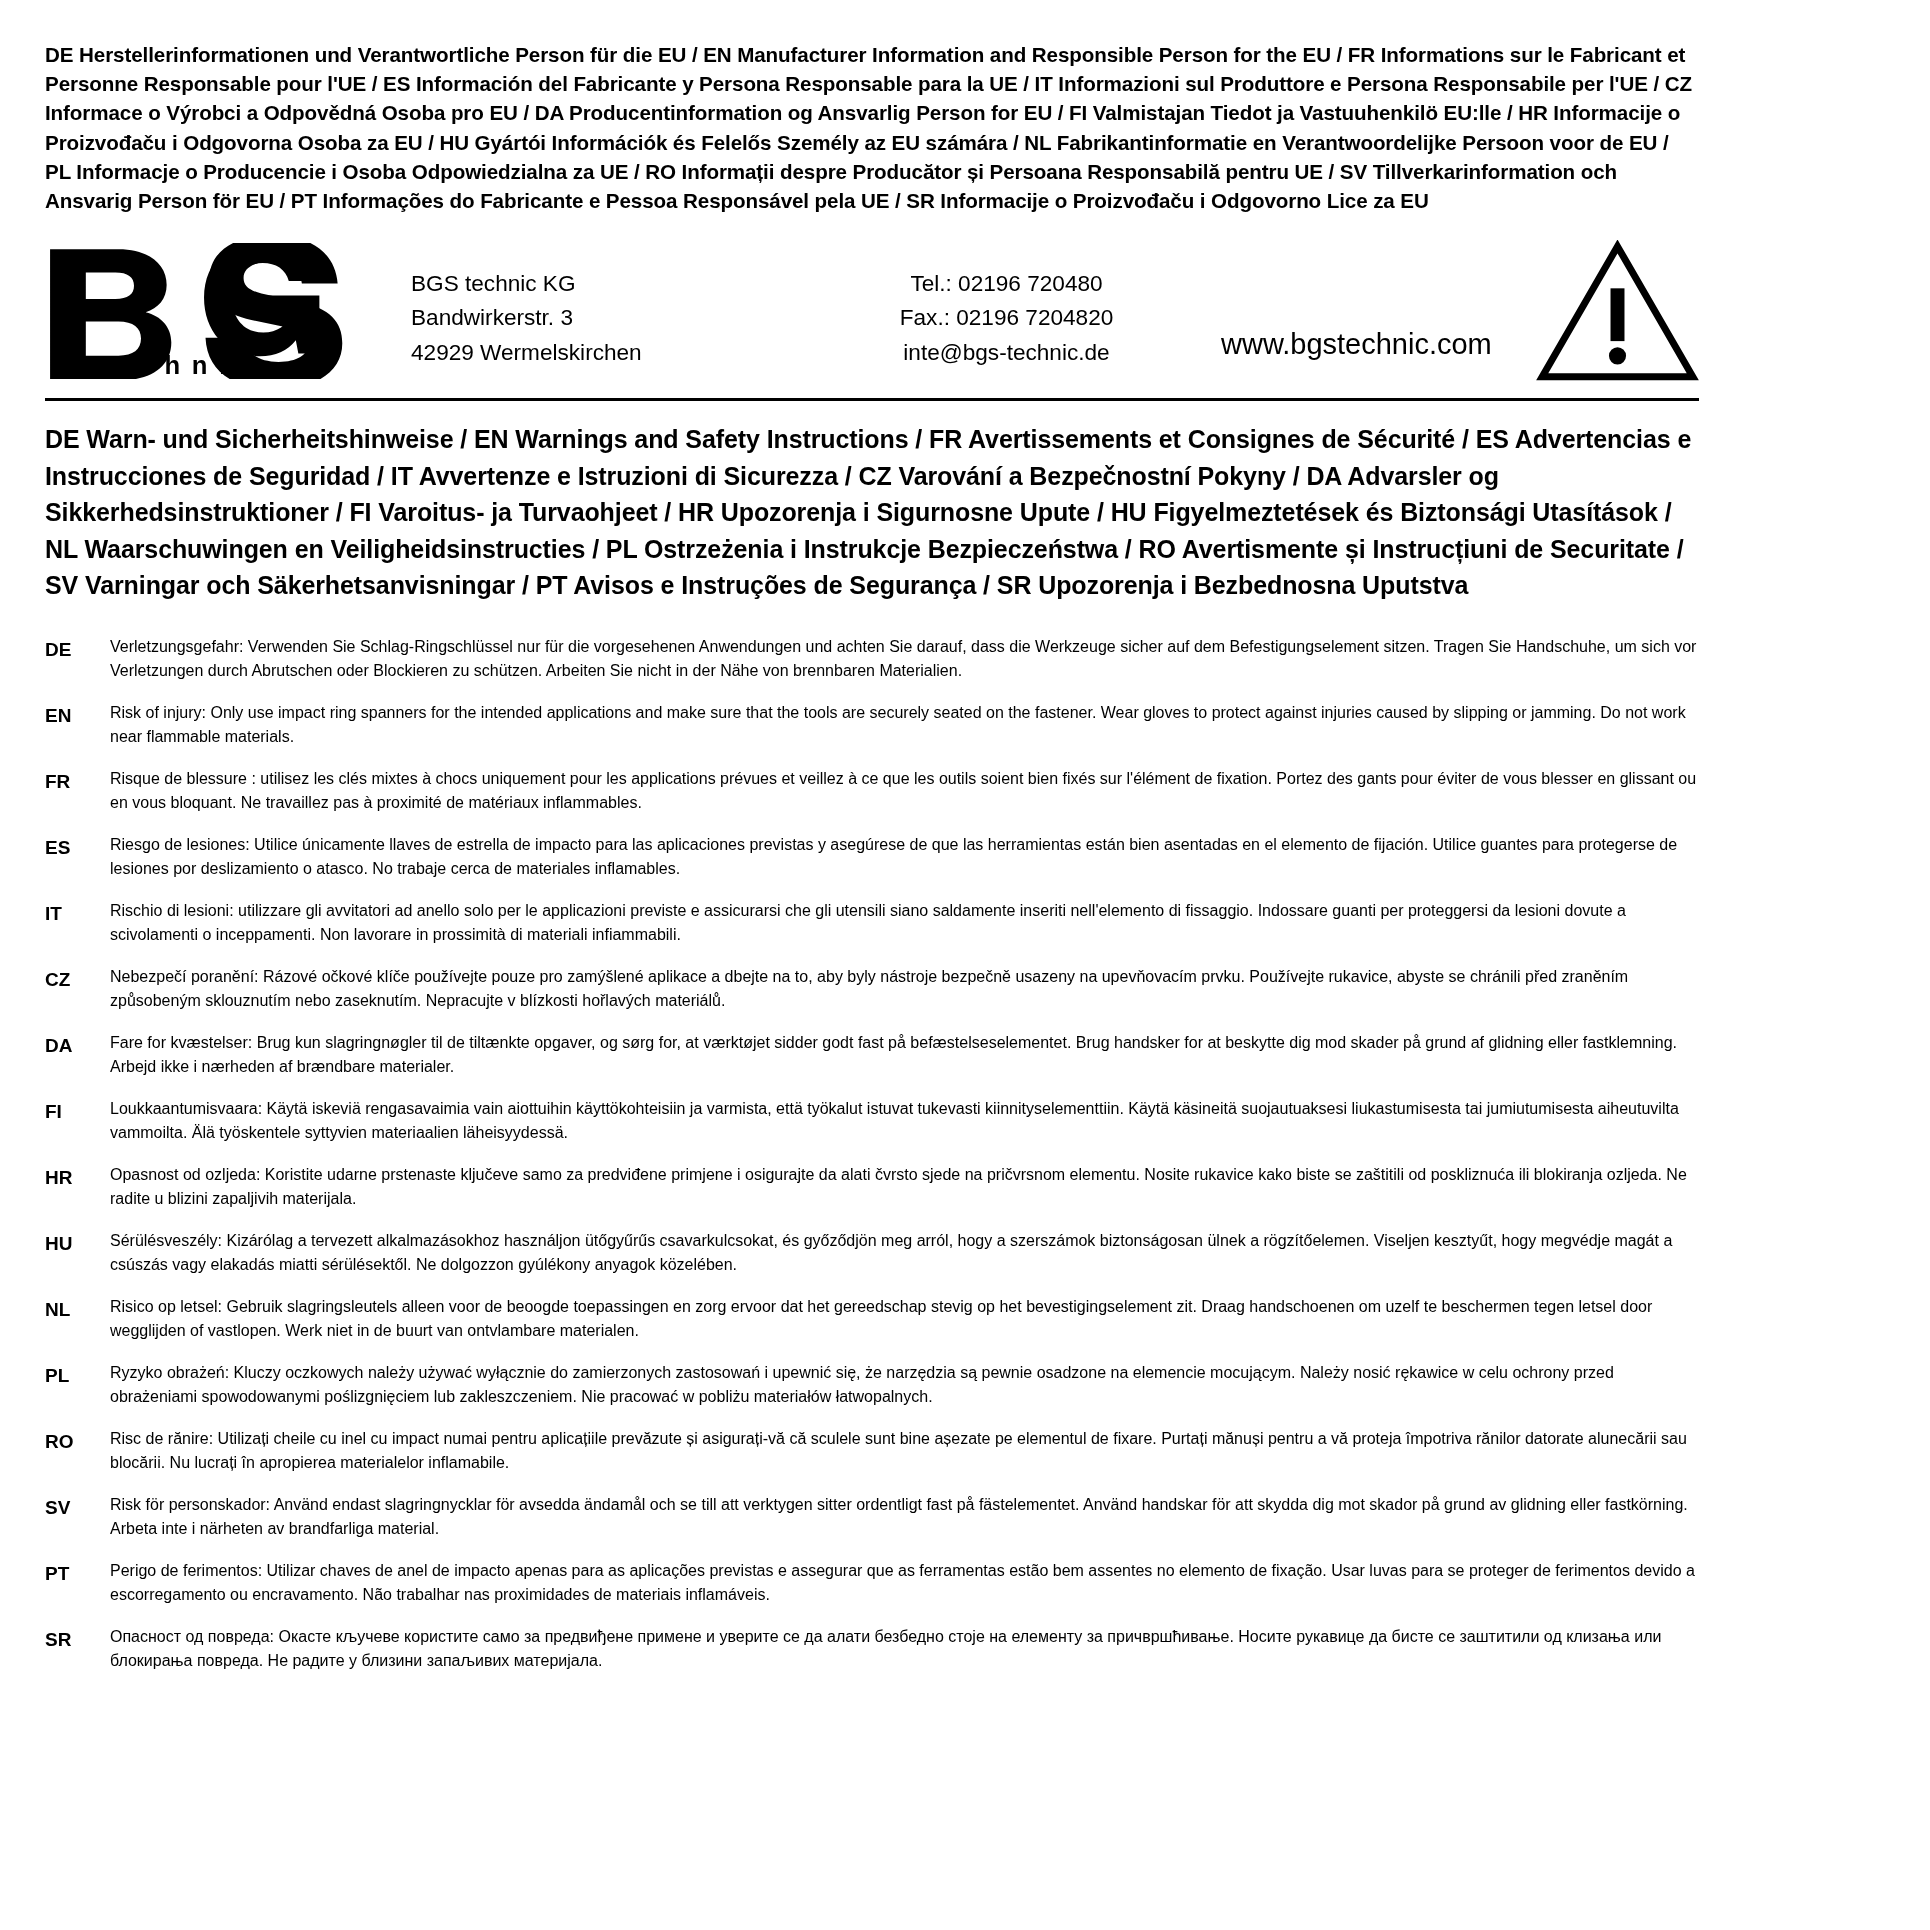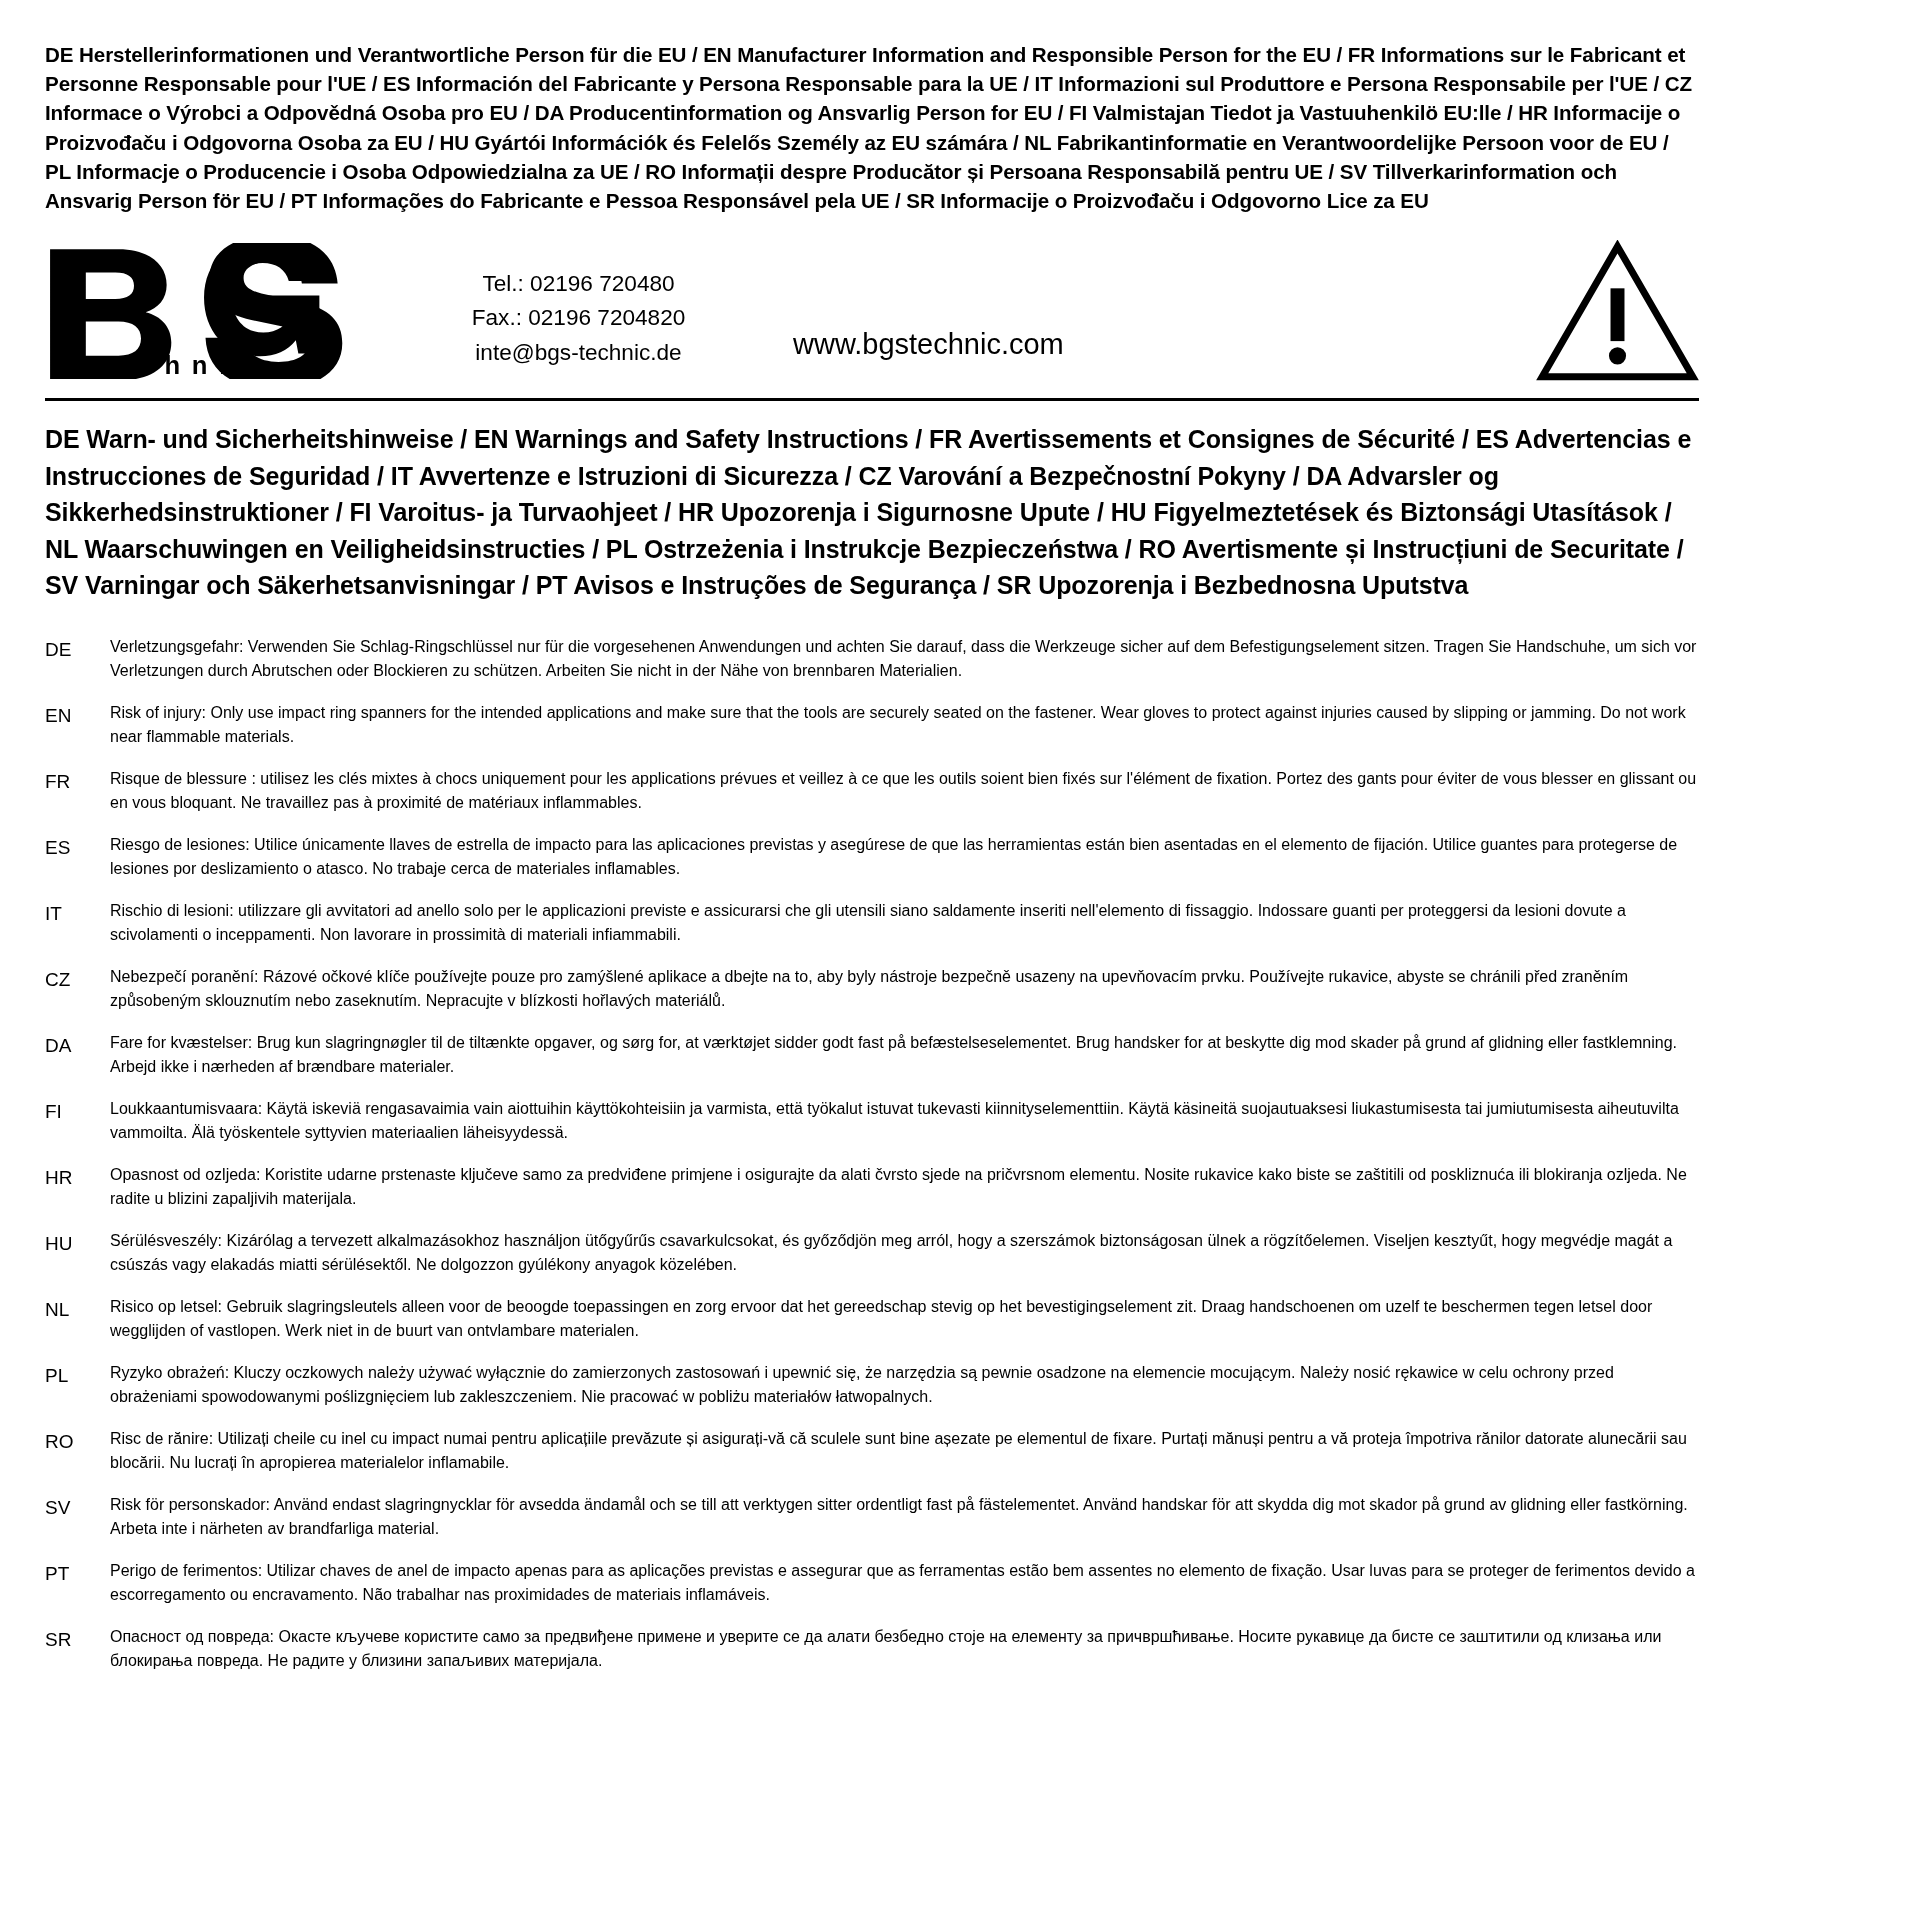--- a/index.html
+++ b/index.html
@@ -100,21 +100,21 @@
   .lang-list { margin-top: 3.1px; }
   .lang-row {
     display: flex;
     align-items: flex-start;
     margin-bottom: 18px;
   }
   .lang-code {
     flex: 0 0 65px;
     width: 65px;
     font-size: 19px;
-    font-weight: normal;
+    font-weight: bold;
     line-height: 1.5;
     padding-top: 0.8px;
   }
   .lang-text {
     flex: 1 1 auto;
     font-size: 16px;
     line-height: 1.5;
     max-width: 1775px;
     text-align: left;
   }
@@ -139,20 +139,25 @@
           <path d="M286 62 h-48 c-5-18-20-28-41-28-29 0-48 22-48 54 0 33 19 55 49 55 22 0 38-11 43-31 h-41 V85 h86 v91 h-33 l-4-21 c-13 17-32 25-56 25-52 0-88-37-88-92 0-54 37-90 91-90 45 0 76 24 83 64 Z" transform="translate(118,-2) scale(0.82)"></path>
 
           <path d="M236 118 c2 20 18 31 44 31 24 0 38-9 38-23 0-11-7-17-25-21 l-48-10 c-36-8-54-26-54-53 0-34 31-56 80-56 51 0 82 23 85 62 h-46 c-2-18-16-28-40-28-22 0-35 8-35 21 0 10 7 16 23 20 l50 11 c37 8 54 25 54 53 0 36-33 59-87 59-55 0-87-24-89-66 Z" transform="translate(20,4)"></path>
         </g>
         <text x="299" y="30" font-family="'Liberation Sans', sans-serif" font-size="30" font-weight="bold" fill="#000">®</text>
         <text x="60" y="168" font-family="'Liberation Sans', sans-serif" font-size="33" font-weight="bold" letter-spacing="3" fill="#000">t e c h n i c</text>
       </svg>
     </div>
 
     <div class="addr-cols">
+      <div class="addr-col first">
+        <div>BGS technic KG</div>
+        <div>Bandwirkerstr. 3</div>
+        <div>42929 Wermelskirchen</div>
+      </div>
       <div class="addr-col second">
         <div>Tel.: 02196 720480</div>
         <div>Fax.: 02196 7204820</div>
         <div>inte@bgs-technic.de</div>
       </div>
       <div class="web-wrap">
         <div class="website">www.bgstechnic.com</div>
       </div>
     </div>
 

